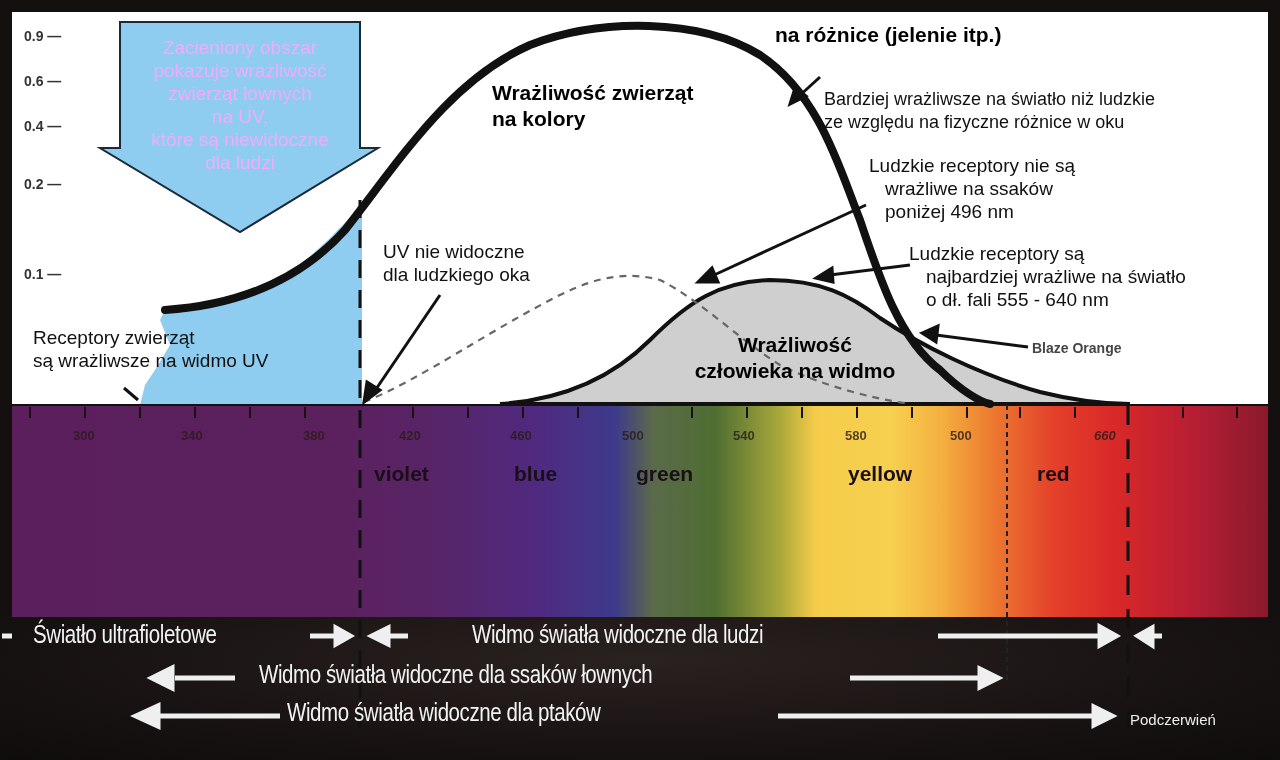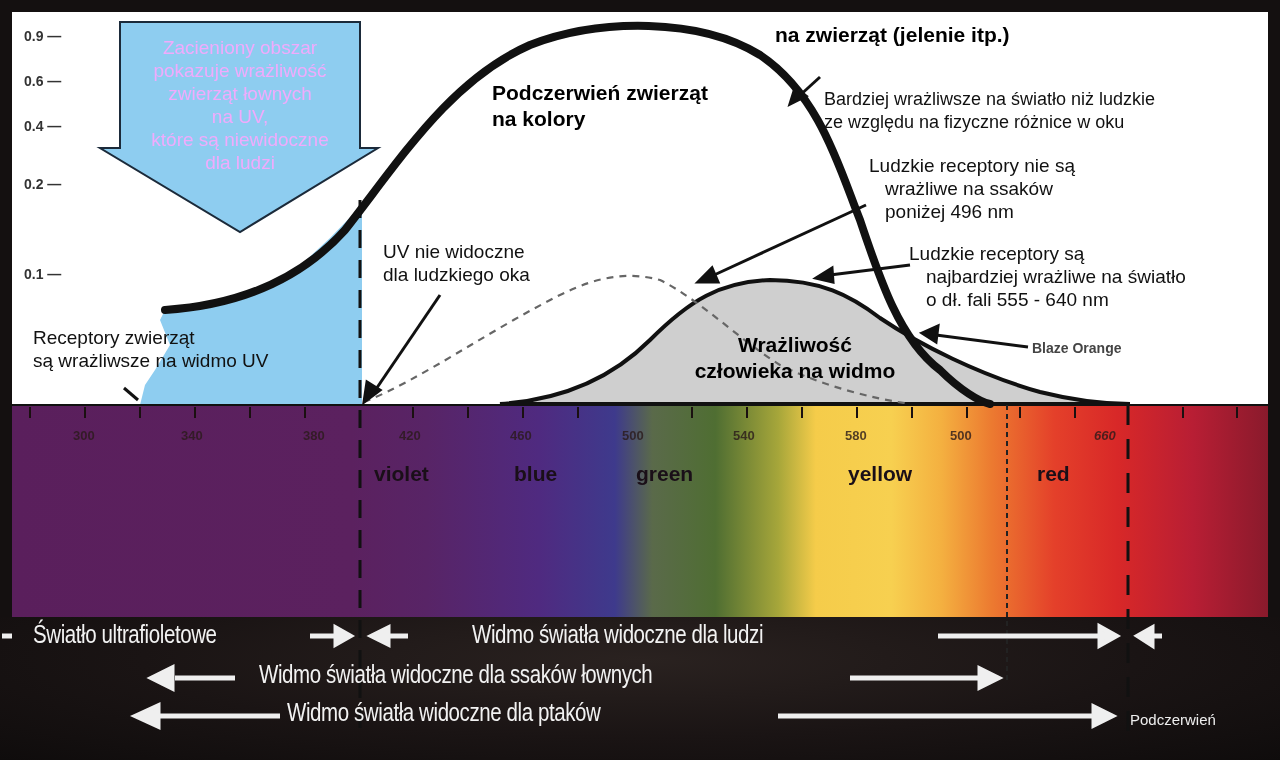--- a/index.html
+++ b/index.html
@@ -115,26 +115,26 @@
   <div class="t arrow-text" style="left:120px;top:36px;width:240px;">
     <div>Zacieniony obszar</div>
     <div>pokazuje wrażliwość</div>
     <div>zwierząt łownych</div>
     <div>na UV,</div>
     <div>które są niewidoczne</div>
     <div>dla ludzi</div>
   </div>
 
   <div class="t anno-b" style="left:492px;top:80px;">
-    <div>Podczerwień zwierząt</div>
+    <div>Wrażliwość zwierząt</div>
     <div>na kolory</div>
   </div>
 
   <div class="t anno-b" style="left:775px;top:22px;">
-    <div>na zwierząt (jelenie itp.)</div>
+    <div>na różnice (jelenie itp.)</div>
   </div>
   <div class="t anno" style="left:824px;top:88px;font-size:18px;">
     <div>Bardziej wrażliwsze na światło niż ludzkie</div>
     <div>ze względu na fizyczne różnice w oku</div>
   </div>
 
   <div class="t anno" style="left:869px;top:154px;">
     <div>Ludzkie receptory nie są</div>
     <div style="padding-left:16px;">wrażliwe na ssaków</div>
     <div style="padding-left:16px;">poniżej 496 nm</div>

